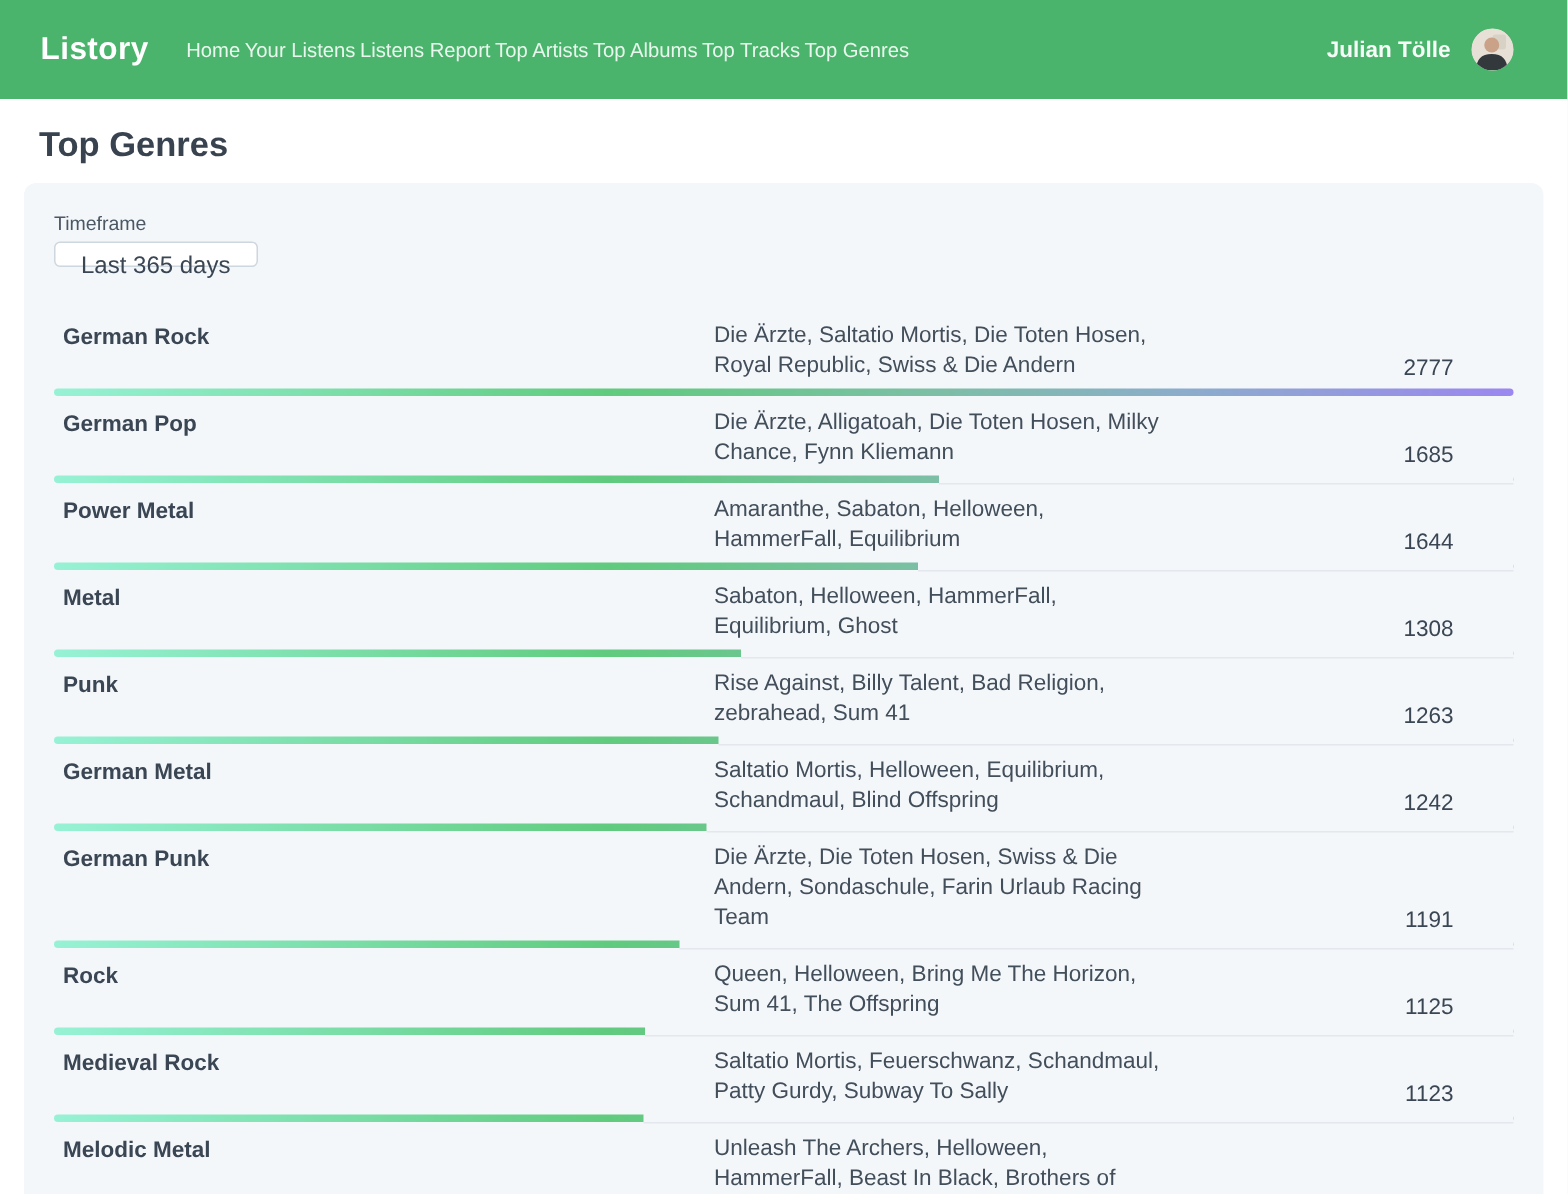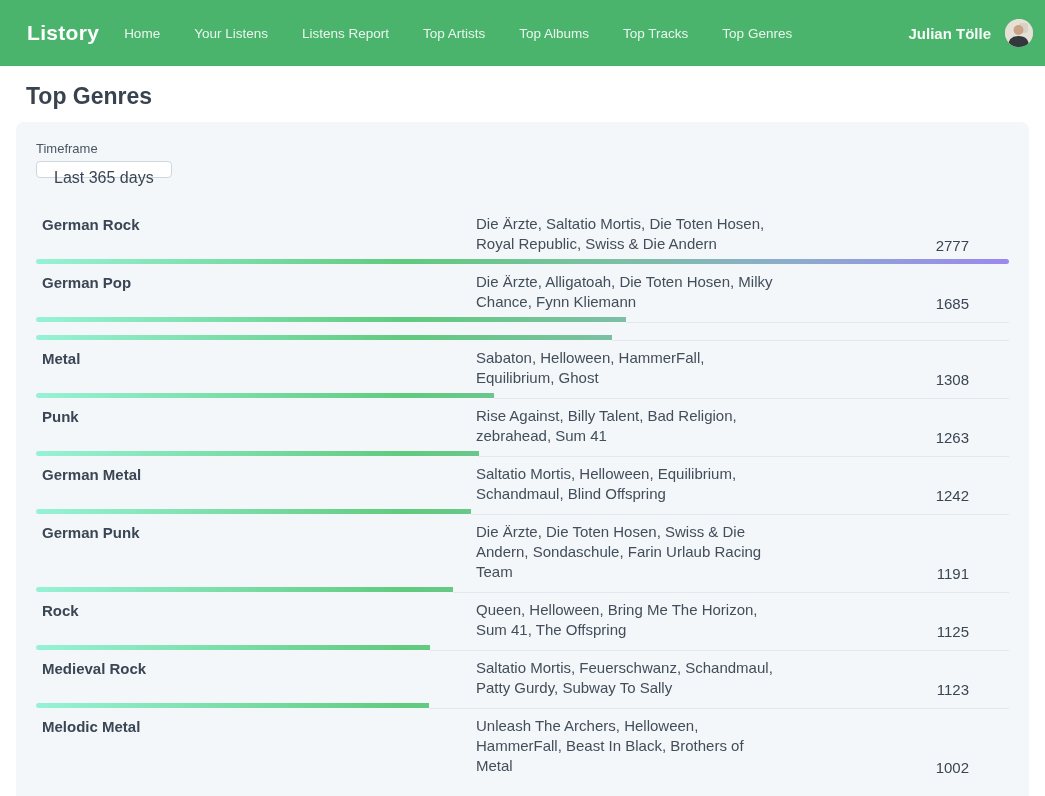--- a/index.html
+++ b/index.html
@@ -6,27 +6,27 @@
   * { margin:0; padding:0; box-sizing:border-box; }
   html,body { width:1045px; height:796px; overflow:hidden; }
   body {
     font-family:"Liberation Sans","DejaVu Sans",sans-serif;
     background:#ffffff; color:#3a4653; position:relative;
   }
 
   
   .topbar {
     height:66px; background:#4bb46c;
-    display:flex; align-items:center; padding:0 12px 0 27px;
+    display:flex; align-items:center; padding:0 36px 0 27px;
   }
   .brand {
     color:#ffffff; font-size:21px; font-weight:700; letter-spacing:.3px;
     cursor:pointer; white-space:nowrap;
   }
-  .nav { display:flex; align-items:center; margin-left:25px; gap:34px; }
+  .nav { display:flex; align-items:center; margin-left:25px; gap:3px; }
   .nav-link {
     color:rgba(255,255,255,.88); font-size:13.5px; text-decoration:none;
     white-space:nowrap; cursor:pointer;
   }
   .user-area { margin-left:auto; display:flex; align-items:center; gap:14px;font-weight:bold; }
   .user-name { color:rgba(255,255,255,.95); font-size:15px; white-space:nowrap; }
   .avatar {
     width:28px; height:28px; border-radius:50%; overflow:hidden;
     background:#e6e0d6; flex:0 0 auto; cursor:pointer;
   }
@@ -126,20 +126,25 @@
       <div class="g-name">German Pop</div>
       <div class="g-artists">Die Ärzte, Alligatoah, Die Toten Hosen, Milky Chance, Fynn Kliemann</div>
       <div class="g-count">1685</div>
     </div>
     <div class="bar-area">
       <div class="bar-gradient"></div>
       <div class="bar-cover" style="width: 39.32%;"></div>
     </div>
   </div>
         <div class="genre-row">
+    <div class="row-content">
+      <div class="g-name">Power Metal</div>
+      <div class="g-artists">Amaranthe, Sabaton, Helloween, HammerFall, Equilibrium</div>
+      <div class="g-count">1644</div>
+    </div>
     <div class="bar-area">
       <div class="bar-gradient"></div>
       <div class="bar-cover" style="width: 40.8%;"></div>
     </div>
   </div>
         <div class="genre-row">
     <div class="row-content">
       <div class="g-name">Metal</div>
       <div class="g-artists">Sabaton, Helloween, HammerFall, Equilibrium, Ghost</div>
       <div class="g-count">1308</div>

